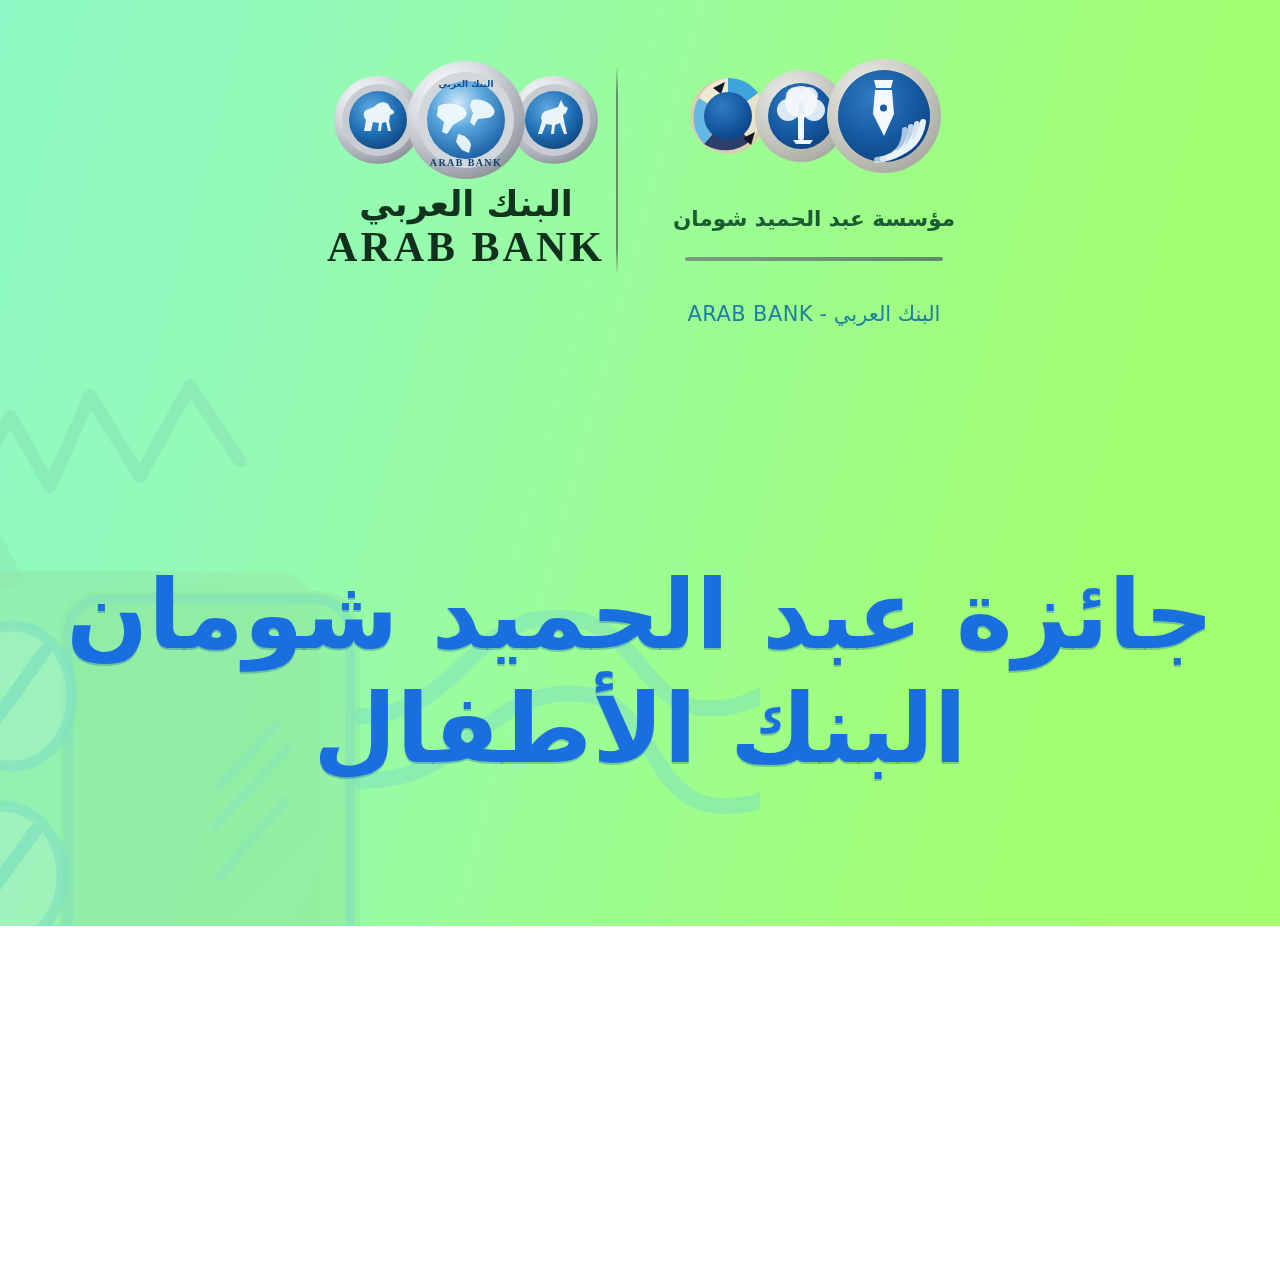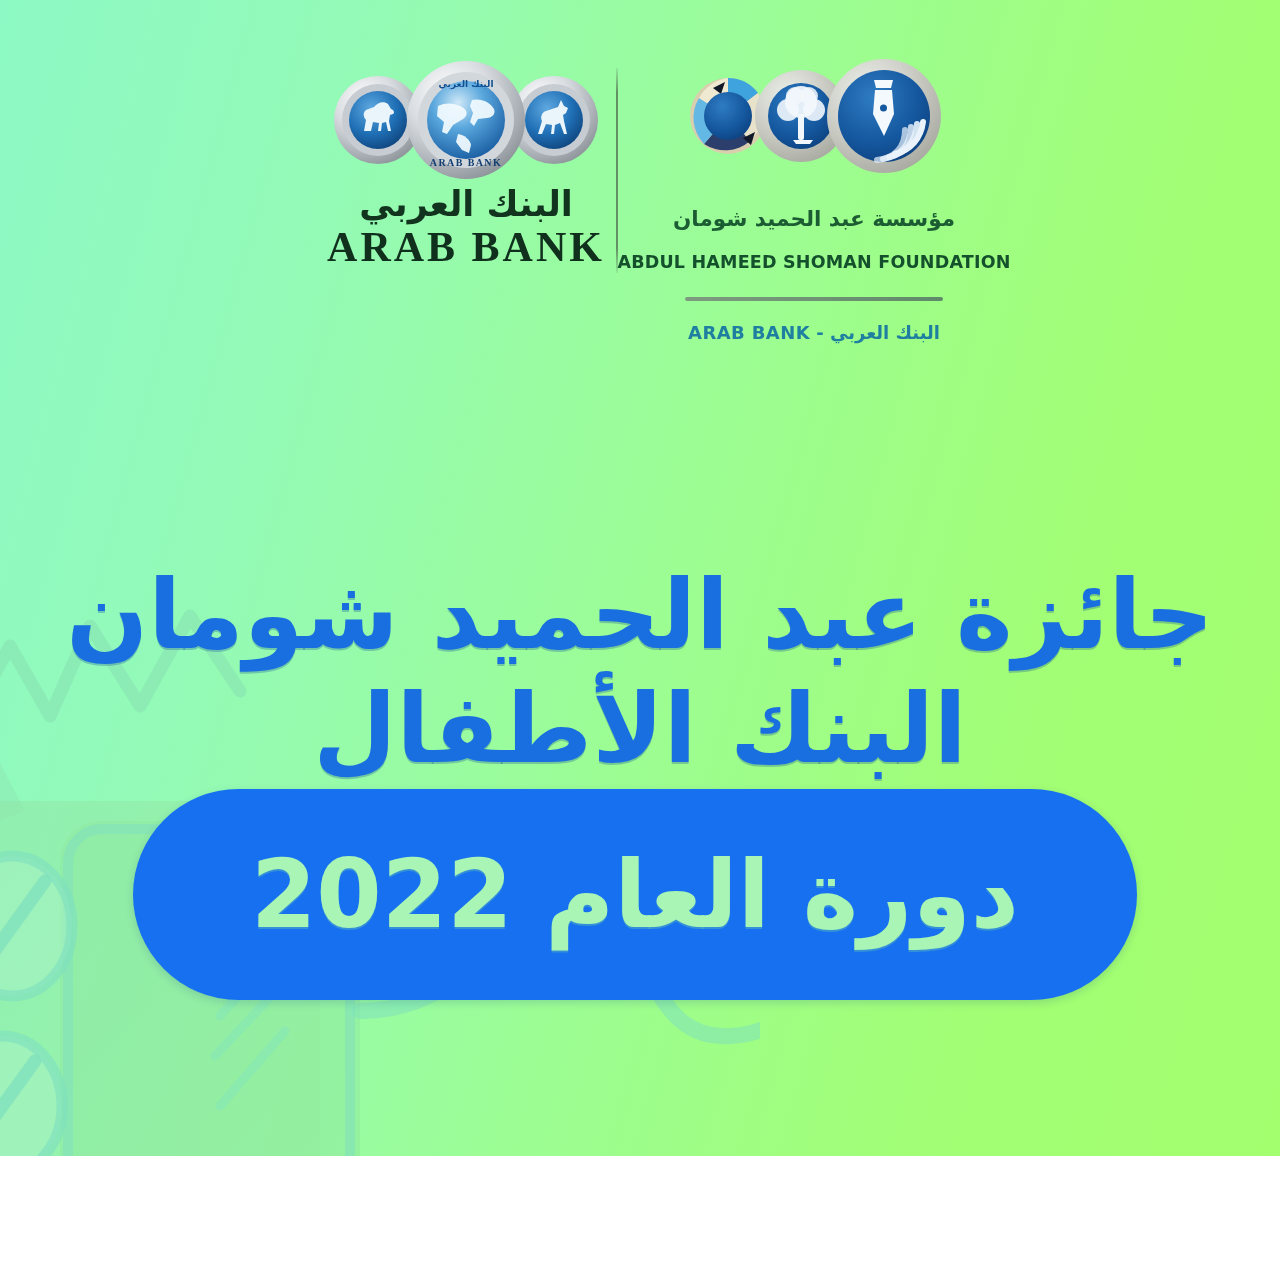--- a/index.html
+++ b/index.html
@@ -4,21 +4,21 @@
 <title>جائزة عبد الحميد شومان لأدب الأطفال</title>
 <style>
   html, body {
     margin: 0;
     padding: 0;
     background: #ffffff;
   }
   #poster {
     position: relative;
     width: 1280px;
-    height: 1156px;
+    height: 926px;
     overflow: hidden;
     font-family: "DejaVu Sans", "Liberation Sans", sans-serif;
     background: linear-gradient(105deg, #8DF9C4 0%, #93FAB8 22%, #9CFD93 52%, #A2FE74 78%, #A3FF6E 100%);
   }
 
   
   .watermark {
     position: absolute;
     left: -60px;
     bottom: -30px;
@@ -95,23 +95,23 @@
     white-space: nowrap;
   }
   .sh-rule {
     margin-top: 6px;
     width: 258px;
     height: 4px;
     background: linear-gradient(to right, #7d9b7f, #5f8a6a);
     border-radius: 2px;
   }
   .sh-sub {
-    margin-top: 3px;
-    font-size: 18px;
-    font-weight: 700;
+    margin-top: 23px;
+    font-size: 21px;
+    font-weight: 400;
     color: #1f7fa0;
     direction: rtl;
     letter-spacing: 0.4px;
     line-height: 1.1;
     white-space: nowrap;
   }
 
   
   .title {
     position: absolute;
@@ -313,28 +313,24 @@
           <g fill="none" stroke="#eaf3fb" stroke-width="6" stroke-linecap="round">
             <path d="M212 96 C 228 92, 238 80, 240 64"></path>
             <path d="M206 99 C 224 95, 233 82, 234 66" opacity="0.9"></path>
             <path d="M200 101 C 219 98, 228 85, 228 69" opacity="0.8"></path>
             <path d="M194 102 C 213 100, 222 88, 222 72" opacity="0.7"></path>
           </g>
         </g>
       </svg>
 
       <div class="sh-name-ar">مؤسسة عبد الحميد شومان</div>
-      <div class="sh-name-en">ABDUL HAMEED SHOMAN FOUNDATION</div>
       <div class="sh-rule"></div>
       <div class="sh-sub">البنك العربي - ARAB BANK</div>
     </div>
   </div>
 
   <h1 class="title">
     <span class="line">جائزة عبد الحميد شومان</span>
     <span class="line">البنك الأطفال</span>
   </h1>
 
-  <div class="pill">
-    <span class="pill-label">دورة العام 2022</span>
-  </div>
 
 </div>
 
 </body></html>

